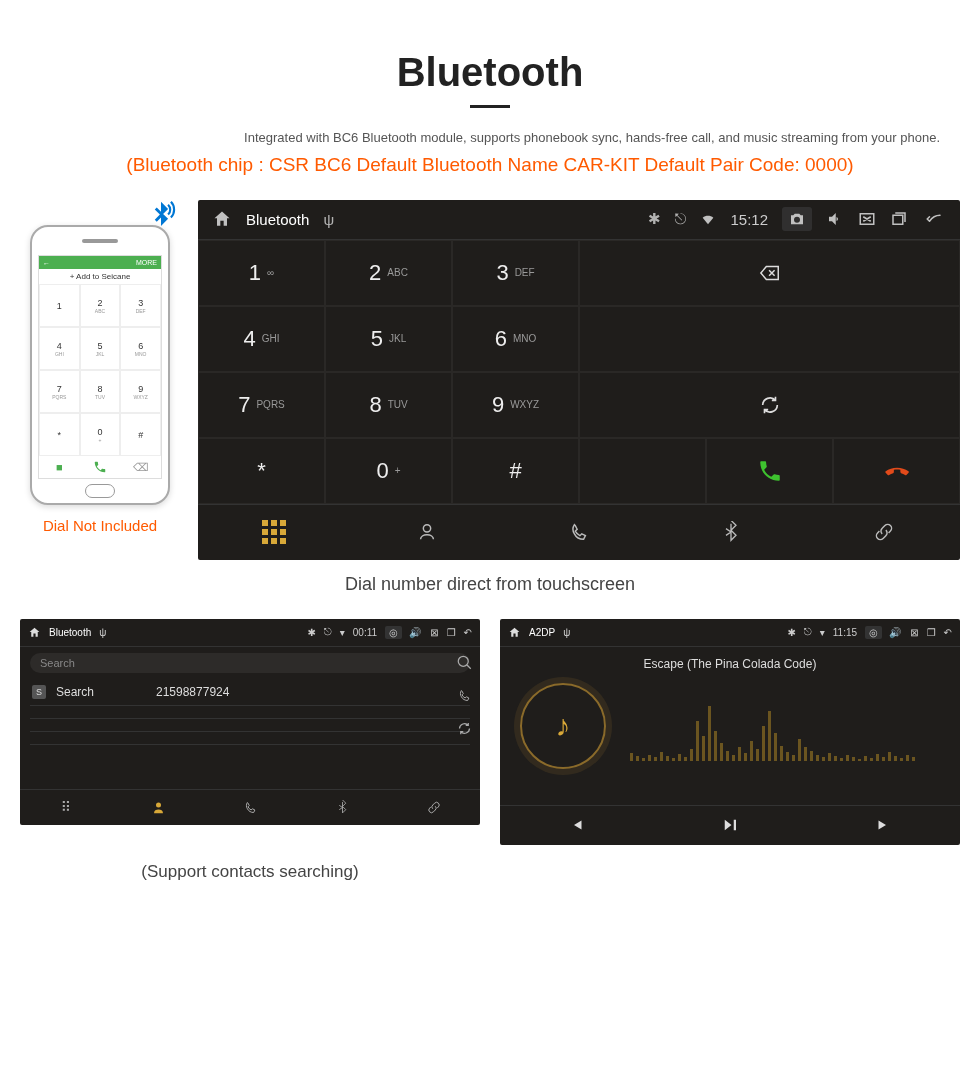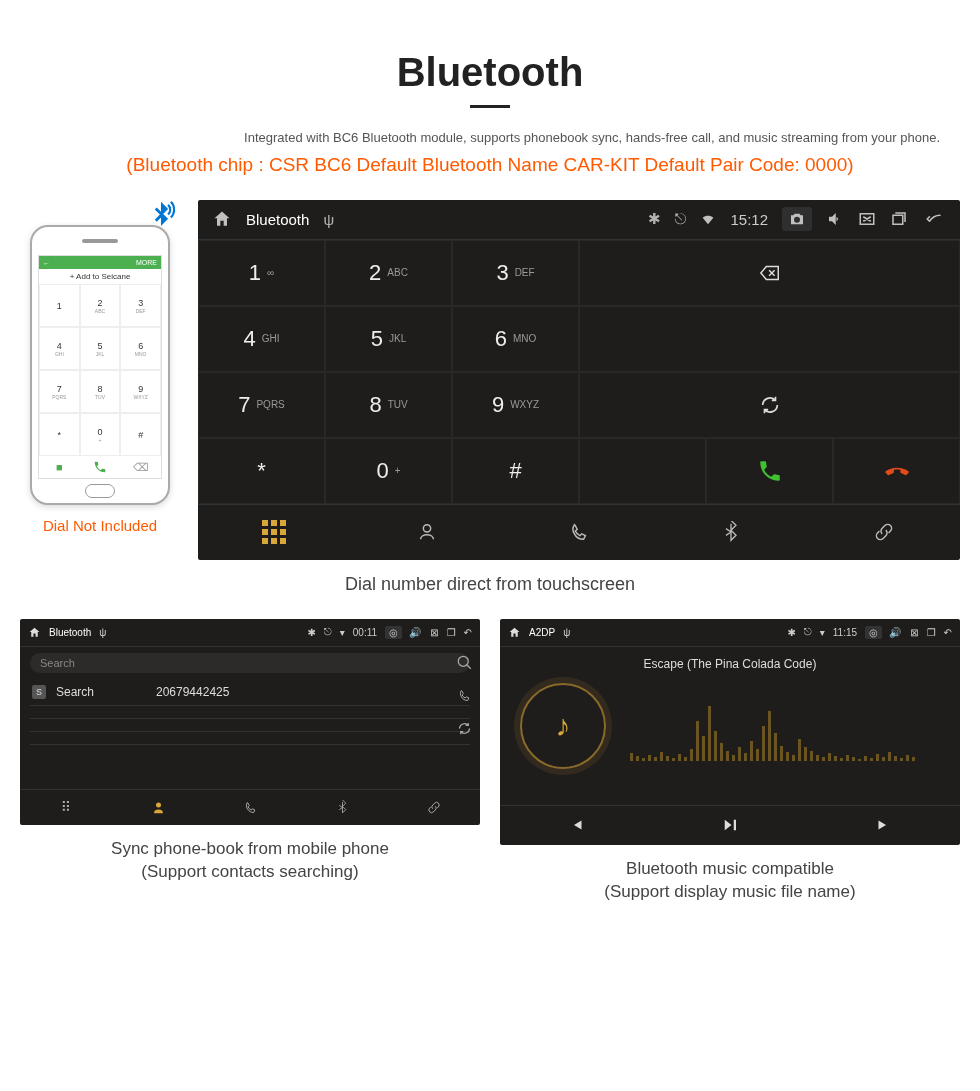--- a/index.html
+++ b/index.html
@@ -344,21 +344,21 @@
         <span>❐</span>
         <span>↶</span>
       </div>
       <div class="search-row">
         <div class="search-box">Search</div>
       </div>
       <div class="contact-list">
         <div class="contact-row">
           <span class="contact-badge">S</span>
           <span style="flex:0 0 90px">Search</span>
-          <span>20679442425</span>
+          <span>21598877924</span>
         </div>
         <div class="contact-row"></div>
         <div class="contact-row"></div>
         <div class="contact-row"></div>
       </div>
       <div class="side-icons">
         <span>
             <svg width="15" height="15" viewBox="0 0 24 24">
               <path fill="none" stroke="#aaa" stroke-width="2" d="M10 18a8 8 0 110-16 8 8 0 010 16zm6-2l6 6"></path>
             </svg>
@@ -392,21 +392,21 @@
             </svg>
           </div>
         <div class="btn">
             <svg width="16" height="15" viewBox="0 0 24 24">
               <path fill="none" stroke="#aaa" stroke-width="1.6" d="M10 14a4 4 0 010-6l3-3a4 4 0 016 6l-2 2M14 10a4 4 0 010 6l-3 3a4 4 0 01-6-6l2-2"></path>
             </svg>
           </div>
       </div>
     </div>
     <p class="caption2">
-      <span>Sync phone-book from mobile phone</span><br>
+      <br>
       <span>(Support contacts searching)</span>
     </p>
   </div>
 
   <div class="panel">
     <div class="device2">
       <div class="statusbar2">
         <span>
             <svg width="13" height="13" viewBox="0 0 24 24">
               <path fill="#ddd" d="M12 3l9 8h-3v9h-4v-6H10v6H6v-9H3z"></path>
@@ -490,18 +490,14 @@
               <path fill="#ddd" d="M5 5l9 7-9 7V5zM17 5h3v14h-3z"></path>
             </svg>
           </div>
         <div class="btn">
             <svg width="18" height="18" viewBox="0 0 24 24">
               <path fill="#ddd" d="M18 6v12M6 6l10 6L6 18V6z"></path>
             </svg>
           </div>
       </div>
     </div>
-    <p class="caption2">
-      <span>Bluetooth music compatible</span><br>
-      <span>(Support display music file name)</span>
-    </p>
   </div>
 </div>
 
 </body></html>

